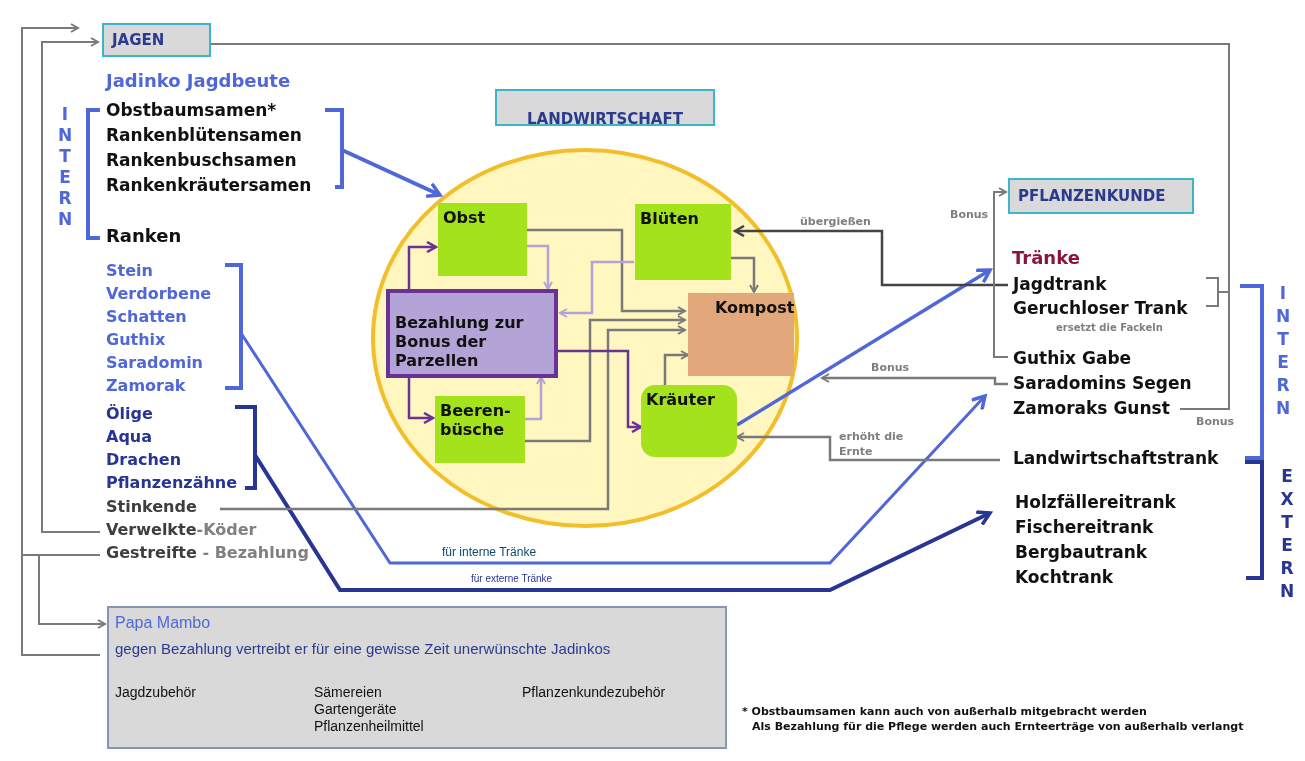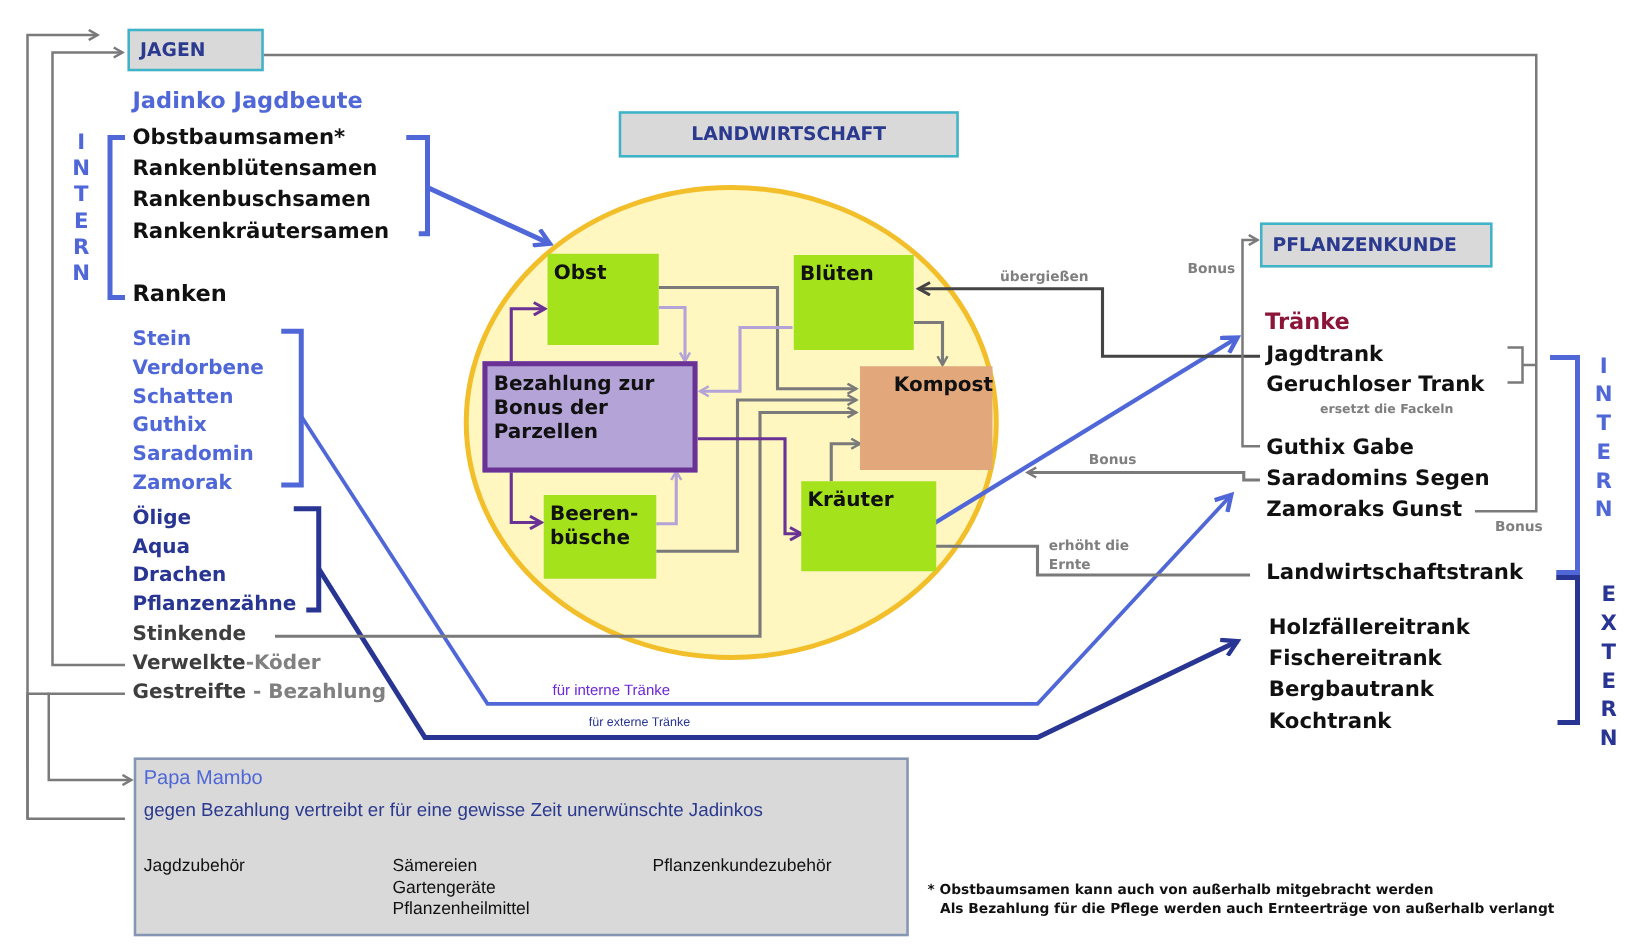--- a/index.html
+++ b/index.html
@@ -100,21 +100,21 @@
 
   <polyline points="1008,384 995,384 995,378 822,378" fill="none" stroke="#7a7a7a" stroke-width="2.5" marker-end="url(#aGray)"></polyline>
 
   <polyline points="1000,460 830,460 830,437 737,437" fill="none" stroke="#7a7a7a" stroke-width="2.5" marker-end="url(#aGray)"></polyline>
 
   <polyline points="1240,286 1262,286 1262,458 1245,458" fill="none" stroke="#5067d8" stroke-width="4"></polyline>
   <polyline points="1245,462 1262,462 1262,578 1246,578" fill="none" stroke="#283593" stroke-width="4"></polyline>
 </svg>
 
 <div class="title-box" style="left:102px;top:23px;width:109px;height:34px;padding-top:6px;">JAGEN</div>
-<div class="title-box" style="left:495px;top:89px;width:272px;height:37px;padding-top:7px;text-align:center;">LANDWIRTSCHAFT</div>
+<div class="title-box" style="left:495px;top:89px;width:220px;height:37px;padding-top:19px;text-align:center;">LANDWIRTSCHAFT</div>
 <div class="title-box" style="left:1008px;top:178px;width:186px;height:36px;padding-top:7px;">PFLANZENKUNDE</div>
 
 <div class="vert blue" style="left:56px;top:104px;">
   <span>I</span>
   <span>N</span>
   <span>T</span>
   <span>E</span>
   <span>R</span>
   <span>N</span>
 </div>
@@ -152,43 +152,43 @@
 
 <div class="node" style="left:438px;top:203px;width:89px;height:73px;">
   <span>Obst</span>
 </div>
 <div class="node" style="left:635px;top:204px;width:96px;height:76px;">
   <span>Blüten</span>
 </div>
 <div class="node kompost" style="left:688px;top:293px;width:106px;height:83px;padding-left:27px;">
   <span>Kompost</span>
 </div>
-<div class="node pay" style="left:386px;top:289px;width:172px;height:89px;padding-top:4px;">
+<div class="node pay" style="left:386px;top:289px;width:172px;height:89px;padding-top:20px;">
   <div>Bezahlung zur</div>
   <div>Bonus der</div>
   <div>Parzellen</div>
 </div>
 <div class="node" style="left:435px;top:396px;width:90px;height:67px;">
   <div>Beeren-</div>
   <div>büsche</div>
 </div>
-<div class="node" style="left:641px;top:385px;width:108px;height:72px;">
+<div class="node" style="left:641px;top:385px;width:96px;height:72px;border-radius:14px;">
   <span>Kräuter</span>
 </div>
 
 <div class="small-lbl" style="left:800px;top:215px;">übergießen</div>
 <div class="small-lbl" style="left:950px;top:208px;">Bonus</div>
 <div class="small-lbl" style="left:871px;top:361px;">Bonus</div>
 <div class="small-lbl" style="left:1196px;top:415px;">Bonus</div>
 <div class="small-lbl" style="left:839px;top:429px;line-height:15px;">
   <div>erhöht die</div>
   <div>Ernte</div>
 </div>
 <div class="small-lbl" style="left:1056px;top:322px;font-size:10px;">ersetzt die Fackeln</div>
-<div class="small-lbl" style="left:442px;top:545px;color:#6d28d9;font-family:'Liberation Sans',sans-serif;font-size:12px;font-weight:normal;">für interne Tränke</div>
+<div class="small-lbl" style="left:442px;top:545px;color:#0c4a6e;font-family:'Liberation Sans',sans-serif;font-size:12px;font-weight:normal;">für interne Tränke</div>
 <div class="small-lbl" style="left:471px;top:573px;color:#283593;font-family:'Liberation Sans',sans-serif;font-size:10px;font-weight:normal;">für externe Tränke</div>
 
 <div class="abs" style="left:1012px;top:247px;font-weight:bold;font-size:18px;color:#8b1538;">Tränke</div>
 <div class="lst black" style="left:1013px;top:272px;line-height:24px;">
   <div>Jagdtrank</div>
   <div>Geruchloser Trank</div>
 </div>
 <div class="lst black" style="left:1013px;top:346px;line-height:25px;">
   <div>Guthix Gabe</div>
   <div>Saradomins Segen</div>

